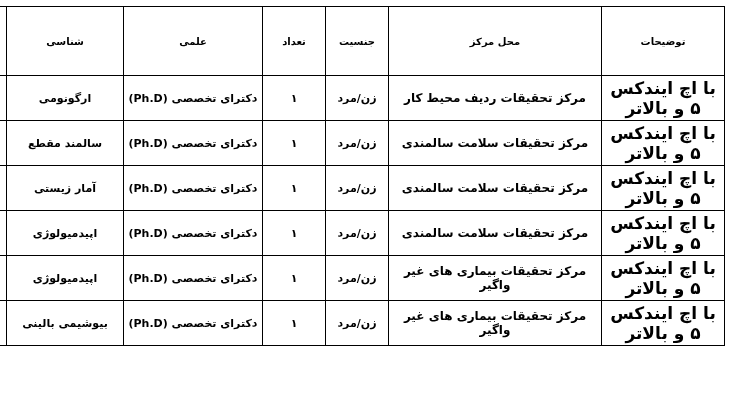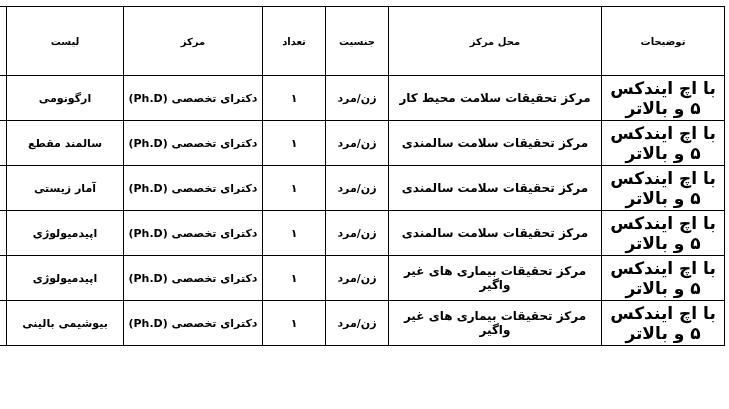--- a/index.html
+++ b/index.html
@@ -64,28 +64,28 @@
 <body>
 
 <div class="sheet">
   <table class="doc-table">
     <tbody>
       <tr class="header-row">
         <td class="col-tozihat">توضیحات</td>
         <td class="col-mahal">محل مرکز</td>
         <td class="col-jensiat">جنسیت</td>
         <td class="col-tedad">تعداد</td>
-        <td class="col-maghta">مرکز</td>
-        <td class="col-reshte">لیست</td>
+        <td class="col-maghta">علمی</td>
+        <td class="col-reshte">شناسی</td>
         <td class="col-radif">ردیف</td>
       </tr>
 
       <tr class="body-row">
         <td class="col-tozihat">با اچ ایندکس ۵ و بالاتر</td>
-        <td class="col-mahal">مرکز تحقیقات سلامت محیط کار</td>
+        <td class="col-mahal">مرکز تحقیقات ردیف محیط کار</td>
         <td class="col-jensiat">زن/مرد</td>
         <td class="col-tedad">۱</td>
         <td class="col-maghta">دکترای تخصصی (Ph.D)</td>
         <td class="col-reshte">ارگونومی</td>
         <td class="col-radif">۱</td>
       </tr>
 
       <tr class="body-row">
         <td class="col-tozihat">با اچ ایندکس ۵ و بالاتر</td>
         <td class="col-mahal">مرکز تحقیقات سلامت سالمندی</td>

